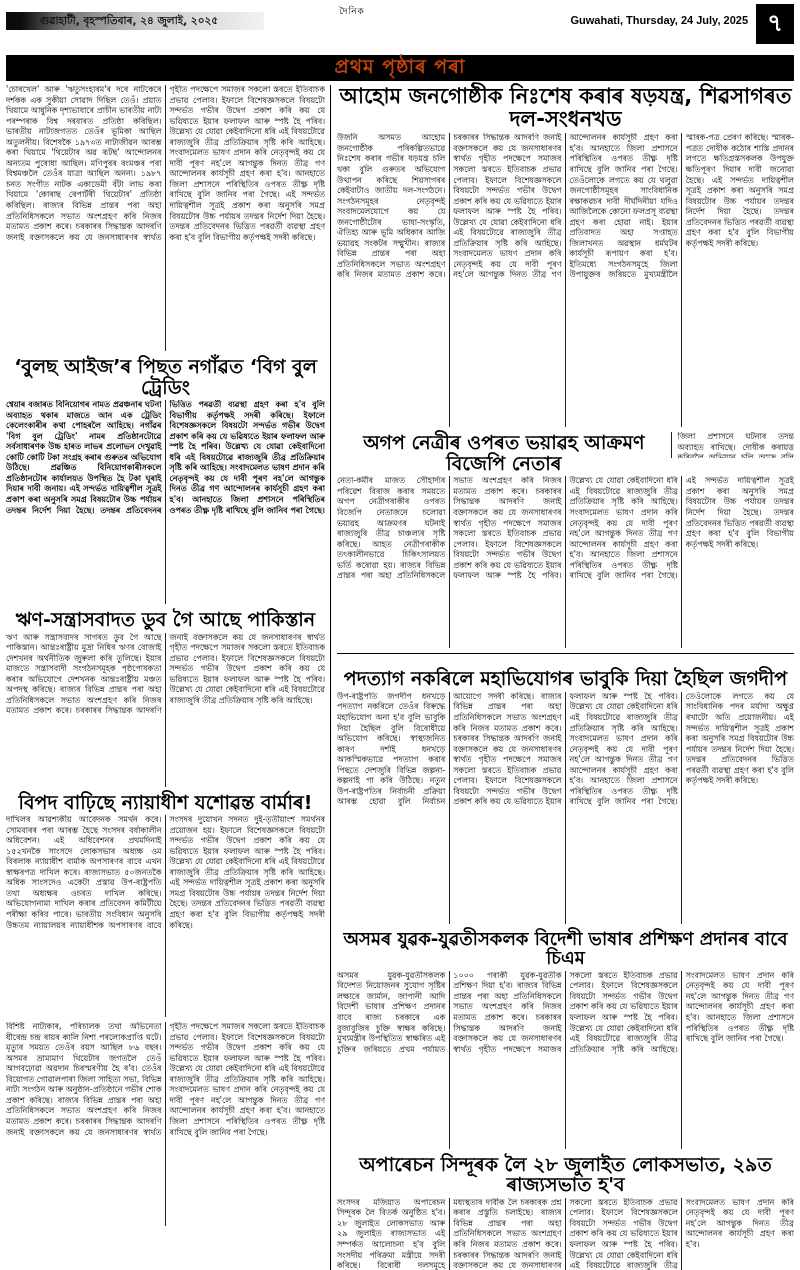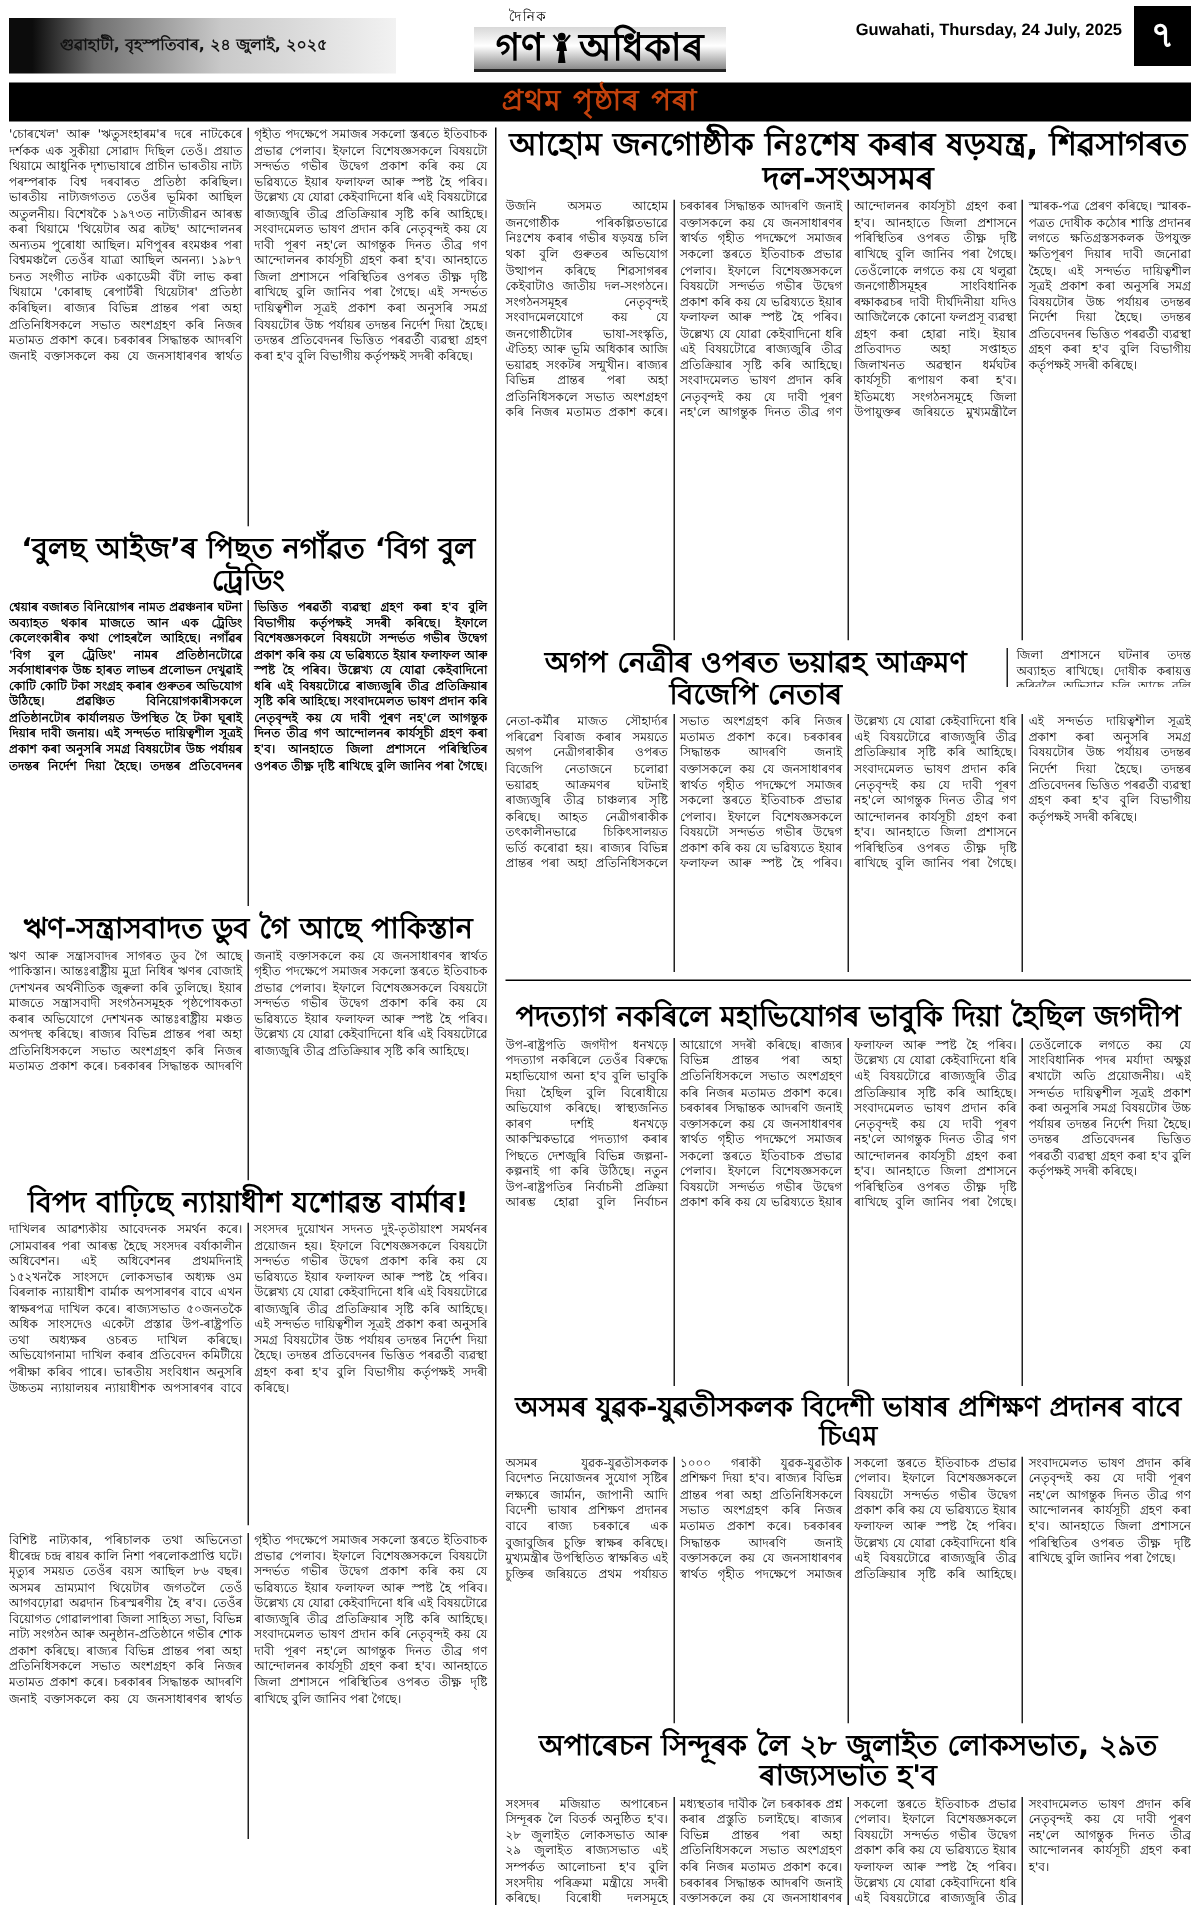--- a/index.html
+++ b/index.html
@@ -5,21 +5,21 @@
   * { margin:0; padding:0; box-sizing:border-box; }
   html,body { background:#e9e9e9; }
   body { font-family:"DejaVu Sans", sans-serif; color:#000; }
   .page {
     width:800px; height:1270px; background:#fff; margin:0 auto;
     padding:4px 6px 6px 6px; overflow:hidden; position:relative;
   }
   
   .header-row { display:flex; align-items:flex-start; height:48px; }
   .date-strip {
-    margin-top:8px; width:258px; height:37px;
+    margin-top:8px; width:258px; height:18px;
     background:linear-gradient(90deg,#0c0c0c 0%,#0c0c0c 6%,#6f6f6f 22%,#c9c9c9 55%,#f2f2f2 100%);
     display:flex; align-items:center; padding-left:34px;
     font-size:10.5px; font-weight:bold; color:#111; white-space:nowrap; overflow:hidden;
   }
   .masthead {
     flex:1; display:flex; flex-direction:column; align-items:center; justify-content:flex-start;
   }
   .masthead-super { font-size:9px; font-weight:normal; align-self:center; margin-left:-96px; letter-spacing:1px; }
   .masthead-band {
     margin-top:-1px; padding:1px 14px 2px 14px;
@@ -72,32 +72,20 @@
 </style>
 </head>
 <body>
 
 <div class="page">
 
   <div class="header-row">
     <div class="date-strip">গুৱাহাটী, বৃহস্পতিবাৰ, ২৪ জুলাই, ২০২৫</div>
     <div class="masthead">
       <div class="masthead-super">দৈনিক</div>
-      <div class="masthead-band">
-        <span class="masthead-word">গণ</span>
-        <span class="mast-icon">
-          <svg viewBox="0 0 15 22" width="15" height="22">
-            <circle cx="7.5" cy="3.4" r="2.6" fill="#000"></circle>
-            <path d="M5.4 6.5 L9.6 6.5 L11 13 L9 13 L10 21 L5 21 L6 13 L4 13 Z" fill="#000"></path>
-            <path d="M4.8 7 L1.4 2.8 L2.6 2 L6.2 6.4 Z" fill="#000"></path>
-            <path d="M10.2 7 L13.6 2.8 L12.4 2 L8.8 6.4 Z" fill="#000"></path>
-          </svg>
-        </span>
-        <span class="masthead-word">অধিকাৰ</span>
-      </div>
     </div>
     <div class="date-right">
       <span class="date-en">Guwahati, Thursday, 24 July, 2025</span>
       <span class="page-num-box">৭</span>
     </div>
   </div>
 
   <div class="section-banner">প্ৰথম পৃষ্ঠাৰ পৰা</div>
 
   <main class="content">
@@ -118,21 +106,21 @@
         <h2 class="headline hl-lg">বিপদ বাঢ়িছে ন্যায়াধীশ যশোৱন্ত বাৰ্মাৰ!</h2>
         <div class="body cols2 hD">দাখিলৰ আৱশ্যকীয় আবেদনক সমৰ্থন কৰে। সোমবাৰৰ পৰা আৰম্ভ হৈছে সংসদৰ বৰ্ষাকালীন অধিবেশন। এই অধিবেশনৰ প্ৰথমদিনাই ১৫২খনকৈ সাংসদে লোকসভাৰ অধ্যক্ষ ওম বিৰলাক ন্যায়াধীশ বাৰ্মাক অপসাৰণৰ বাবে এখন স্বাক্ষৰপত্ৰ দাখিল কৰে। ৰাজ্যসভাত ৫০জনতকৈ অধিক সাংসদেও একেটা প্ৰস্তাৱ উপ-ৰাষ্ট্ৰপতি তথা অধ্যক্ষৰ ওচৰত দাখিল কৰিছে। অভিযোগনামা দাখিল কৰাৰ প্ৰতিবেদন কমিটীয়ে পৰীক্ষা কৰিব পাৰে। ভাৰতীয় সংবিধান অনুসৰি উচ্চতম ন্যায়ালয়ৰ ন্যায়াধীশক অপসাৰণৰ বাবে সংসদৰ দুয়োখন সদনত দুই-তৃতীয়াংশ সমৰ্থনৰ প্ৰয়োজন হয়। ইফালে বিশেষজ্ঞসকলে বিষয়টো সন্দৰ্ভত গভীৰ উদ্বেগ প্ৰকাশ কৰি কয় যে ভৱিষ্যতে ইয়াৰ ফলাফল আৰু স্পষ্ট হৈ পৰিব। উল্লেখ্য যে যোৱা কেইবাদিনো ধৰি এই বিষয়টোৱে ৰাজ্যজুৰি তীব্ৰ প্ৰতিক্ৰিয়াৰ সৃষ্টি কৰি আহিছে। এই সন্দৰ্ভত দায়িত্বশীল সূত্ৰই প্ৰকাশ কৰা অনুসৰি সমগ্ৰ বিষয়টোৰ উচ্চ পৰ্যায়ৰ তদন্তৰ নিৰ্দেশ দিয়া হৈছে। তদন্তৰ প্ৰতিবেদনৰ ভিত্তিত পৰৱৰ্তী ব্যৱস্থা গ্ৰহণ কৰা হ'ব বুলি বিভাগীয় কৰ্তৃপক্ষই সদৰী কৰিছে।</div>
       </article>
       <article>
         <div class="body cols2 hE">বিশিষ্ট নাট্যকাৰ, পৰিচালক তথা অভিনেতা ধীৰেন্দ্ৰ চন্দ্ৰ ৰায়ৰ কালি নিশা পৰলোকপ্ৰাপ্তি ঘটে। মৃত্যুৰ সময়ত তেওঁৰ বয়স আছিল ৮৬ বছৰ। অসমৰ ভ্ৰাম্যমাণ থিয়েটাৰ জগতলৈ তেওঁ আগবঢ়োৱা অৱদান চিৰস্মৰণীয় হৈ ৰ'ব। তেওঁৰ বিয়োগত গোৱালপাৰা জিলা সাহিত্য সভা, বিভিন্ন নাট্য সংগঠন আৰু অনুষ্ঠান-প্ৰতিষ্ঠানে গভীৰ শোক প্ৰকাশ কৰিছে। ৰাজ্যৰ বিভিন্ন প্ৰান্তৰ পৰা অহা প্ৰতিনিধিসকলে সভাত অংশগ্ৰহণ কৰি নিজৰ মতামত প্ৰকাশ কৰে। চৰকাৰৰ সিদ্ধান্তক আদৰণি জনাই বক্তাসকলে কয় যে জনসাধাৰণৰ স্বাৰ্থত গৃহীত পদক্ষেপে সমাজৰ সকলো স্তৰতে ইতিবাচক প্ৰভাৱ পেলাব। ইফালে বিশেষজ্ঞসকলে বিষয়টো সন্দৰ্ভত গভীৰ উদ্বেগ প্ৰকাশ কৰি কয় যে ভৱিষ্যতে ইয়াৰ ফলাফল আৰু স্পষ্ট হৈ পৰিব। উল্লেখ্য যে যোৱা কেইবাদিনো ধৰি এই বিষয়টোৱে ৰাজ্যজুৰি তীব্ৰ প্ৰতিক্ৰিয়াৰ সৃষ্টি কৰি আহিছে। সংবাদমেলত ভাষণ প্ৰদান কৰি নেতৃবৃন্দই কয় যে দাবী পূৰণ নহ'লে আগন্তুক দিনত তীব্ৰ গণ আন্দোলনৰ কাৰ্যসূচী গ্ৰহণ কৰা হ'ব। আনহাতে জিলা প্ৰশাসনে পৰিস্থিতিৰ ওপৰত তীক্ষ্ণ দৃষ্টি ৰাখিছে বুলি জানিব পৰা গৈছে।</div>
       </article>
     </div>
 
     <div class="right-region">
       <article>
-        <h2 class="headline hl-xl">আহোম জনগোষ্ঠীক নিঃশেষ কৰাৰ ষড়যন্ত্ৰ, শিৱসাগৰত দল-সংঅসমৰ</h2>
+        <h2 class="headline hl-xl">আহোম জনগোষ্ঠীক নিঃশেষ কৰাৰ ষড়যন্ত্ৰ, শিৱসাগৰত দল-সংধনখড</h2>
         <div class="body cols4 hF">উজনি অসমত আহোম জনগোষ্ঠীক পৰিকল্পিতভাৱে নিঃশেষ কৰাৰ গভীৰ ষড়যন্ত্ৰ চলি থকা বুলি গুৰুতৰ অভিযোগ উত্থাপন কৰিছে শিৱসাগৰৰ কেইবাটাও জাতীয় দল-সংগঠনে। সংগঠনসমূহৰ নেতৃবৃন্দই সংবাদমেলযোগে কয় যে জনগোষ্ঠীটোৰ ভাষা-সংস্কৃতি, ঐতিহ্য আৰু ভূমি অধিকাৰ আজি ভয়াৱহ সংকটৰ সন্মুখীন। ৰাজ্যৰ বিভিন্ন প্ৰান্তৰ পৰা অহা প্ৰতিনিধিসকলে সভাত অংশগ্ৰহণ কৰি নিজৰ মতামত প্ৰকাশ কৰে। চৰকাৰৰ সিদ্ধান্তক আদৰণি জনাই বক্তাসকলে কয় যে জনসাধাৰণৰ স্বাৰ্থত গৃহীত পদক্ষেপে সমাজৰ সকলো স্তৰতে ইতিবাচক প্ৰভাৱ পেলাব। ইফালে বিশেষজ্ঞসকলে বিষয়টো সন্দৰ্ভত গভীৰ উদ্বেগ প্ৰকাশ কৰি কয় যে ভৱিষ্যতে ইয়াৰ ফলাফল আৰু স্পষ্ট হৈ পৰিব। উল্লেখ্য যে যোৱা কেইবাদিনো ধৰি এই বিষয়টোৱে ৰাজ্যজুৰি তীব্ৰ প্ৰতিক্ৰিয়াৰ সৃষ্টি কৰি আহিছে। সংবাদমেলত ভাষণ প্ৰদান কৰি নেতৃবৃন্দই কয় যে দাবী পূৰণ নহ'লে আগন্তুক দিনত তীব্ৰ গণ আন্দোলনৰ কাৰ্যসূচী গ্ৰহণ কৰা হ'ব। আনহাতে জিলা প্ৰশাসনে পৰিস্থিতিৰ ওপৰত তীক্ষ্ণ দৃষ্টি ৰাখিছে বুলি জানিব পৰা গৈছে। তেওঁলোকে লগতে কয় যে থলুৱা জনগোষ্ঠীসমূহৰ সাংবিধানিক ৰক্ষাকৱচৰ দাবী দীৰ্ঘদিনীয়া যদিও আজিলৈকে কোনো ফলপ্ৰসূ ব্যৱস্থা গ্ৰহণ কৰা হোৱা নাই। ইয়াৰ প্ৰতিবাদত অহা সপ্তাহত জিলাখনত অৱস্থান ধৰ্মঘটৰ কাৰ্যসূচী ৰূপায়ণ কৰা হ'ব। ইতিমধ্যে সংগঠনসমূহে জিলা উপায়ুক্তৰ জৰিয়তে মুখ্যমন্ত্ৰীলৈ স্মাৰক-পত্ৰ প্ৰেৰণ কৰিছে। স্মাৰক-পত্ৰত দোষীক কঠোৰ শাস্তি প্ৰদানৰ লগতে ক্ষতিগ্ৰস্তসকলক উপযুক্ত ক্ষতিপূৰণ দিয়াৰ দাবী জনোৱা হৈছে। এই সন্দৰ্ভত দায়িত্বশীল সূত্ৰই প্ৰকাশ কৰা অনুসৰি সমগ্ৰ বিষয়টোৰ উচ্চ পৰ্যায়ৰ তদন্তৰ নিৰ্দেশ দিয়া হৈছে। তদন্তৰ প্ৰতিবেদনৰ ভিত্তিত পৰৱৰ্তী ব্যৱস্থা গ্ৰহণ কৰা হ'ব বুলি বিভাগীয় কৰ্তৃপক্ষই সদৰী কৰিছে।</div>
       </article>
 
       <article>
         <div class="g-head-row">
           <h2 class="headline hl-lg g-head">অগপ নেত্ৰীৰ ওপৰত ভয়াৱহ আক্ৰমণ বিজেপি নেতাৰ</h2>
           <div class="g-side">জিলা প্ৰশাসনে ঘটনাৰ তদন্ত অব্যাহত ৰাখিছে। দোষীক কৰায়ত্ত কৰিবলৈ অভিযান চলি আছে বুলি আৰক্ষীয়ে জনাইছে।</div>
         </div>
         <div class="body cols4 hG">নেতা-কৰ্মীৰ মাজত সৌহাৰ্দ্যৰ পৰিৱেশ বিৰাজ কৰাৰ সময়তে অগপ নেত্ৰীগৰাকীৰ ওপৰত বিজেপি নেতাজনে চলোৱা ভয়াৱহ আক্ৰমণৰ ঘটনাই ৰাজ্যজুৰি তীব্ৰ চাঞ্চল্যৰ সৃষ্টি কৰিছে। আহত নেত্ৰীগৰাকীক তৎকালীনভাৱে চিকিৎসালয়ত ভৰ্তি কৰোৱা হয়। ৰাজ্যৰ বিভিন্ন প্ৰান্তৰ পৰা অহা প্ৰতিনিধিসকলে সভাত অংশগ্ৰহণ কৰি নিজৰ মতামত প্ৰকাশ কৰে। চৰকাৰৰ সিদ্ধান্তক আদৰণি জনাই বক্তাসকলে কয় যে জনসাধাৰণৰ স্বাৰ্থত গৃহীত পদক্ষেপে সমাজৰ সকলো স্তৰতে ইতিবাচক প্ৰভাৱ পেলাব। ইফালে বিশেষজ্ঞসকলে বিষয়টো সন্দৰ্ভত গভীৰ উদ্বেগ প্ৰকাশ কৰি কয় যে ভৱিষ্যতে ইয়াৰ ফলাফল আৰু স্পষ্ট হৈ পৰিব। উল্লেখ্য যে যোৱা কেইবাদিনো ধৰি এই বিষয়টোৱে ৰাজ্যজুৰি তীব্ৰ প্ৰতিক্ৰিয়াৰ সৃষ্টি কৰি আহিছে। সংবাদমেলত ভাষণ প্ৰদান কৰি নেতৃবৃন্দই কয় যে দাবী পূৰণ নহ'লে আগন্তুক দিনত তীব্ৰ গণ আন্দোলনৰ কাৰ্যসূচী গ্ৰহণ কৰা হ'ব। আনহাতে জিলা প্ৰশাসনে পৰিস্থিতিৰ ওপৰত তীক্ষ্ণ দৃষ্টি ৰাখিছে বুলি জানিব পৰা গৈছে। এই সন্দৰ্ভত দায়িত্বশীল সূত্ৰই প্ৰকাশ কৰা অনুসৰি সমগ্ৰ বিষয়টোৰ উচ্চ পৰ্যায়ৰ তদন্তৰ নিৰ্দেশ দিয়া হৈছে। তদন্তৰ প্ৰতিবেদনৰ ভিত্তিত পৰৱৰ্তী ব্যৱস্থা গ্ৰহণ কৰা হ'ব বুলি বিভাগীয় কৰ্তৃপক্ষই সদৰী কৰিছে।</div>
       </article>

